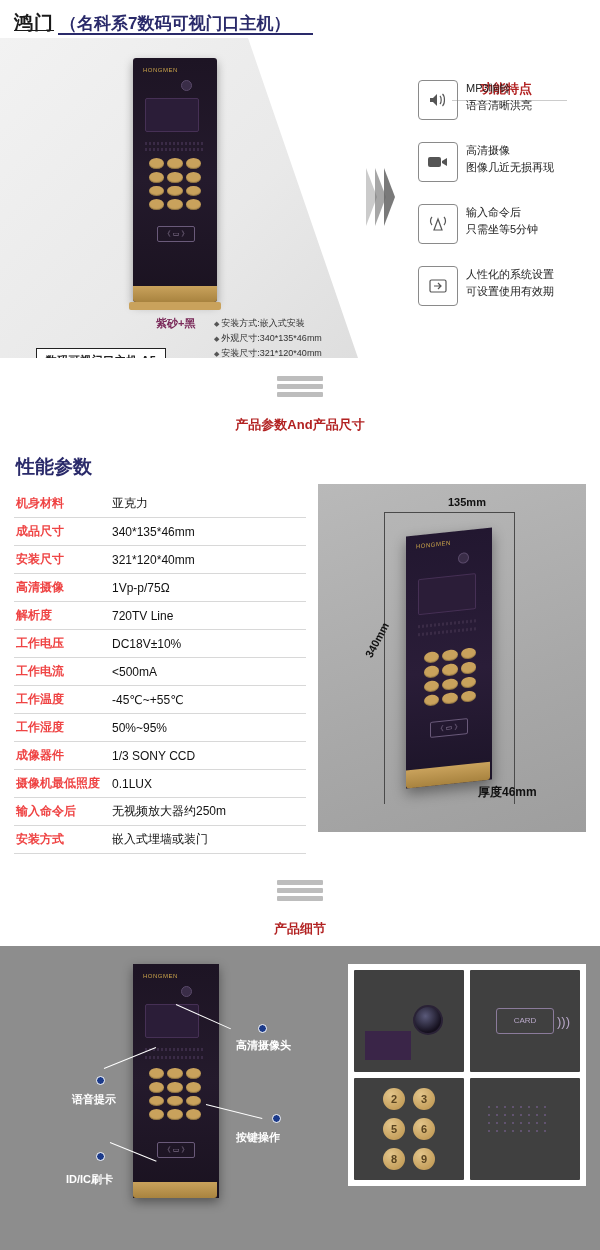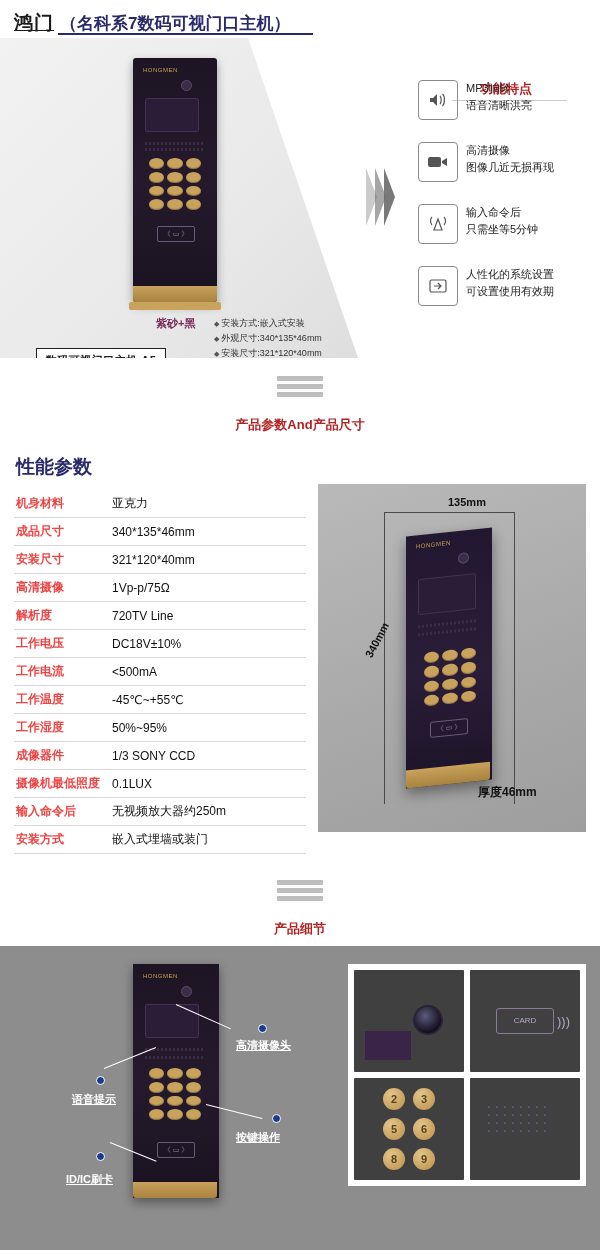--- a/index.html
+++ b/index.html
@@ -158,21 +158,21 @@
   .div2{position:absolute;left:0;top:862px;width:600px;height:84px;background:#fff;}
 
   
   .detail-sect{position:absolute;left:0;top:946px;width:600px;height:304px;background:#8d8d8d;}
   .det-dev{
     position:absolute;left:133px;top:18px;width:86px;height:234px;
     background:linear-gradient(180deg,#1d1424 0%,#241a2c 50%,#1a1220 100%);
     box-shadow:0 4px 10px rgba(0,0,0,.4);
   }
   .det-dev .dev-foot{height:16px;}
-  .callout{position:absolute;font-size:11px;color:#fff;font-weight:bold;text-decoration:underline;}
+  .callout{position:absolute;font-size:11px;color:#fff;font-weight:bold;}
   .dot{position:absolute;width:7px;height:7px;border-radius:50%;background:#1b3a8a;border:1px solid #fff;}
   .ln{position:absolute;height:1px;background:#ffffff;}
 
   .photo-grid{
     position:absolute;left:348px;top:18px;width:238px;height:222px;background:#fff;padding:6px;
     box-sizing:border-box;
     display:grid;grid-template-columns:1fr 1fr;grid-template-rows:1fr 1fr;gap:6px;
   }
   .ph{background:#404040;position:relative;overflow:hidden;border-radius:1px;}
   .ph-cam{position:absolute;left:54%;top:34%;width:26px;height:26px;border-radius:50%;background:radial-gradient(circle at 40% 35%,#5a5a7a,#15101e 70%);border:2px solid #2a2236;}

